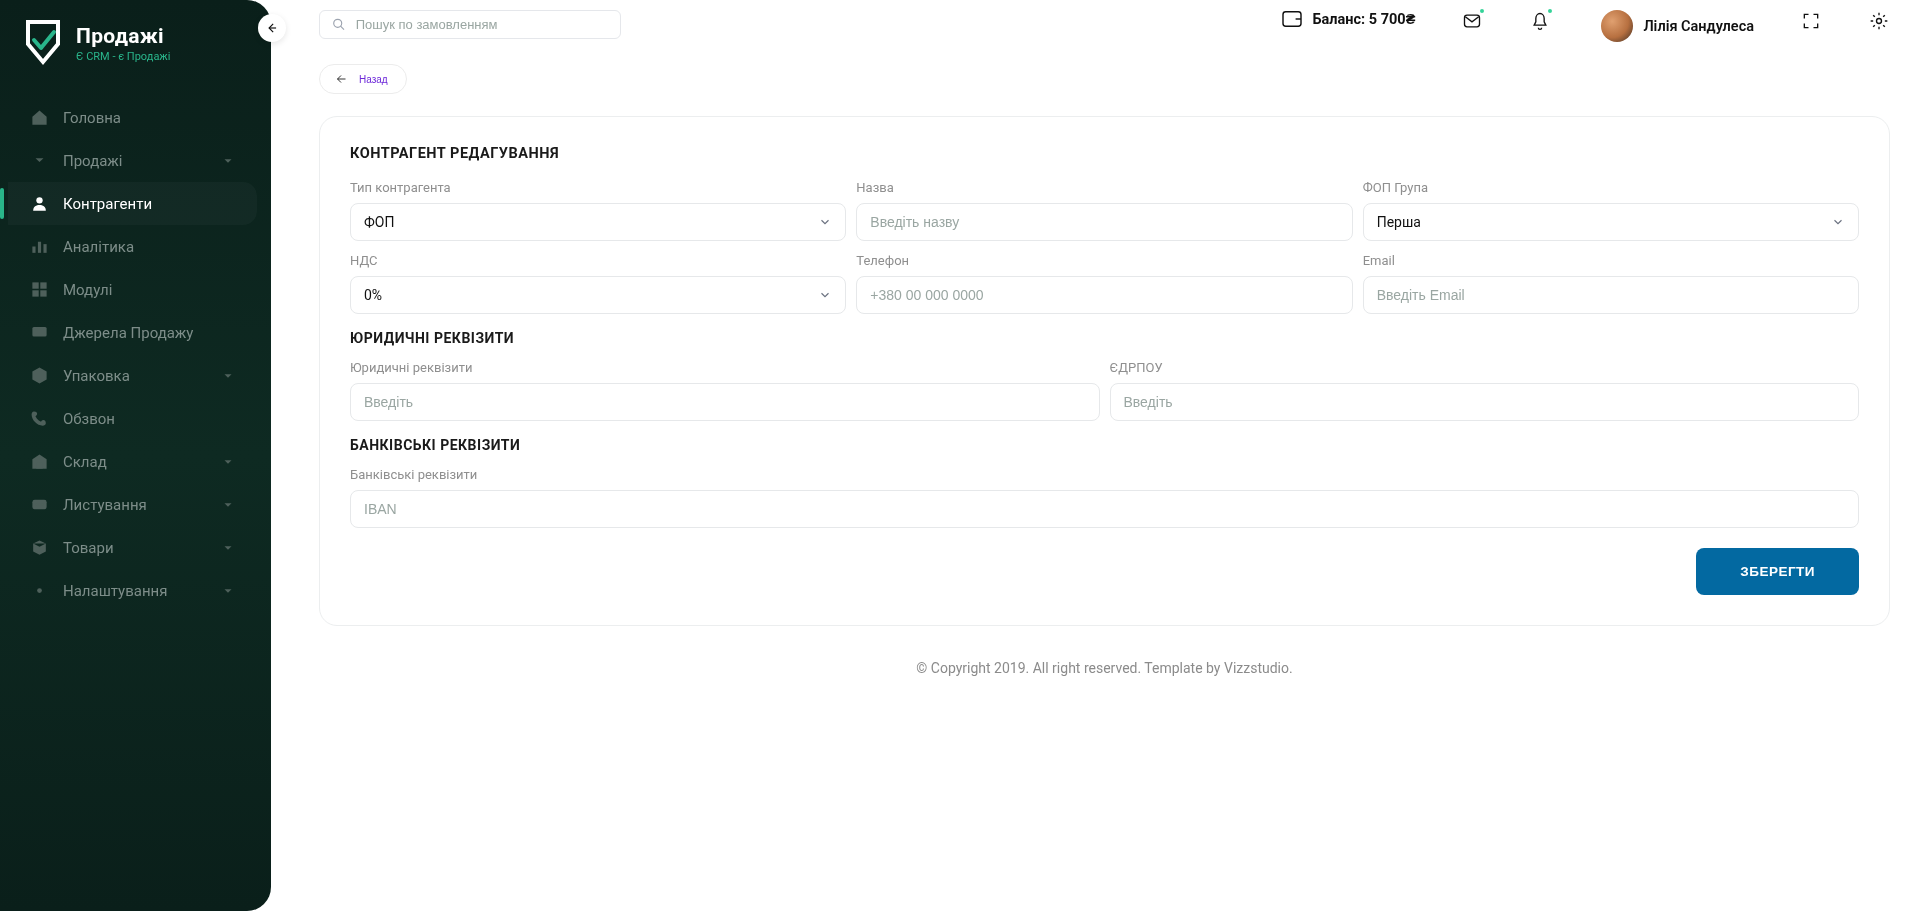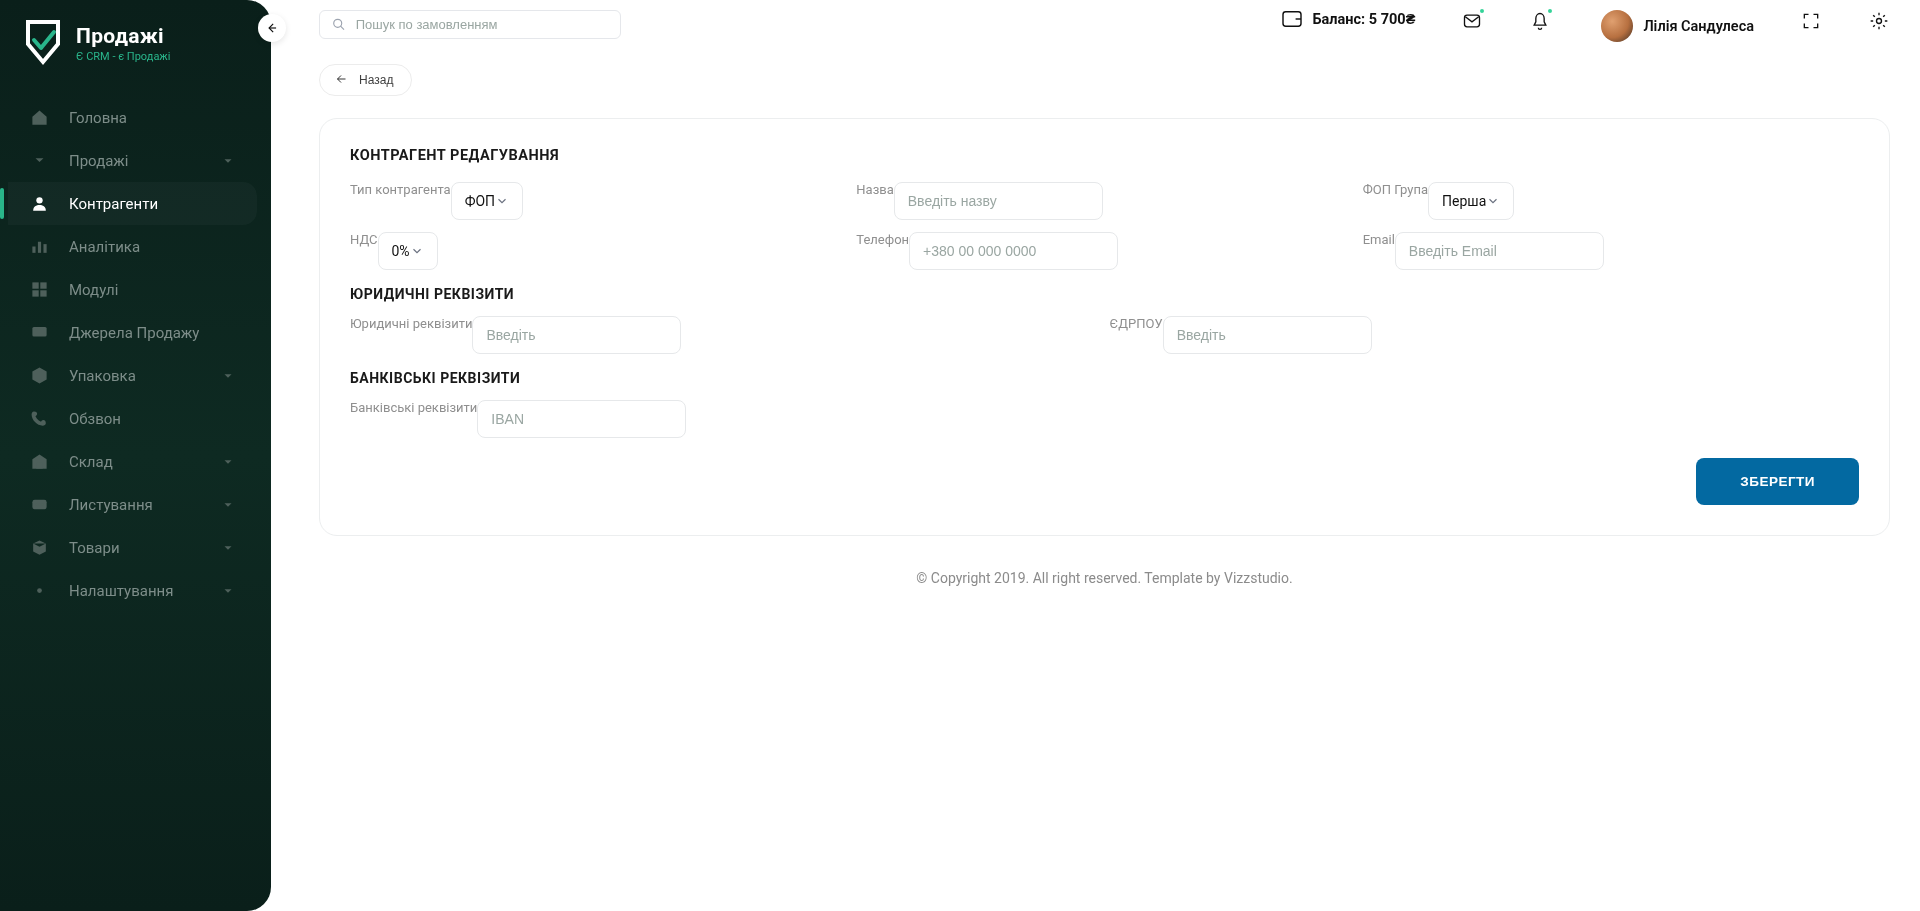--- a/index.html
+++ b/index.html
@@ -50,21 +50,21 @@
       font-size: 11px;
       margin-top: 2px;
     }
     .nav {
       list-style: none;
       margin-top: 10px;
     }
     .nav-item {
       display: flex;
       align-items: center;
-      gap: 20px;
+      gap: 14px;
       padding: 12px 22px;
       color: #7d8d89;
       cursor: pointer;
       position: relative;
       font-size: 15px;
       border-radius: 0 14px 14px 0;
       margin-right: 14px;
       margin-left: 8px;
     }
     .nav-item .nav-icon {
@@ -192,27 +192,28 @@
       background: radial-gradient(circle at 35% 35%, #e0a070 0%, #b77040 55%, #3a2a20 100%);
     }
     .user-name { font-weight: 600; color:#111; font-size:14.5px; }
     .content {
       padding: 14px 30px 0 48px;
       flex: 1;
       overflow-y: auto;
     }
     .back-btn {
       display: inline-flex;
+      align-items: center;
       gap: 10px;
       border: 1px solid #ececec;
       background: #fff;
       border-radius: 18px;
       padding: 8px 18px 8px 14px;
-      font-size: 12px;
-      color: #404040;
+      font-size: 10px;
+      color: #6d28d9;
       cursor: pointer;
     }
     .back-btn svg { width: 15px; height: 12px; fill:none; stroke:#111; stroke-width:1.7; }
     .card {
       border: 1px solid #eceeef;
       border-radius: 18px;
       margin-top: 22px;
       padding: 28px 30px 30px 30px;
     }
     .card-title {
@@ -220,21 +221,21 @@
       font-weight: 700;
       letter-spacing: 0.5px;
       color: #1a1a1a;
       margin-bottom: 18px;
     }
     .form-row {
       display: flex;
       gap: 10px;
       margin-bottom: 12px;
     }
-    .form-col { flex: 1; display: flex; flex-direction: row; }
+    .form-col { flex: 1; display: flex; flex-direction: column; }
     .form-label {
       font-size: 13px;
       color: #8f8f8f;
       margin-bottom: 8px;
     }
     .form-input, .form-select {
       height: 38px;
       border: 1px solid #e6e8ea;
       border-radius: 8px;
       padding: 0 13px;

